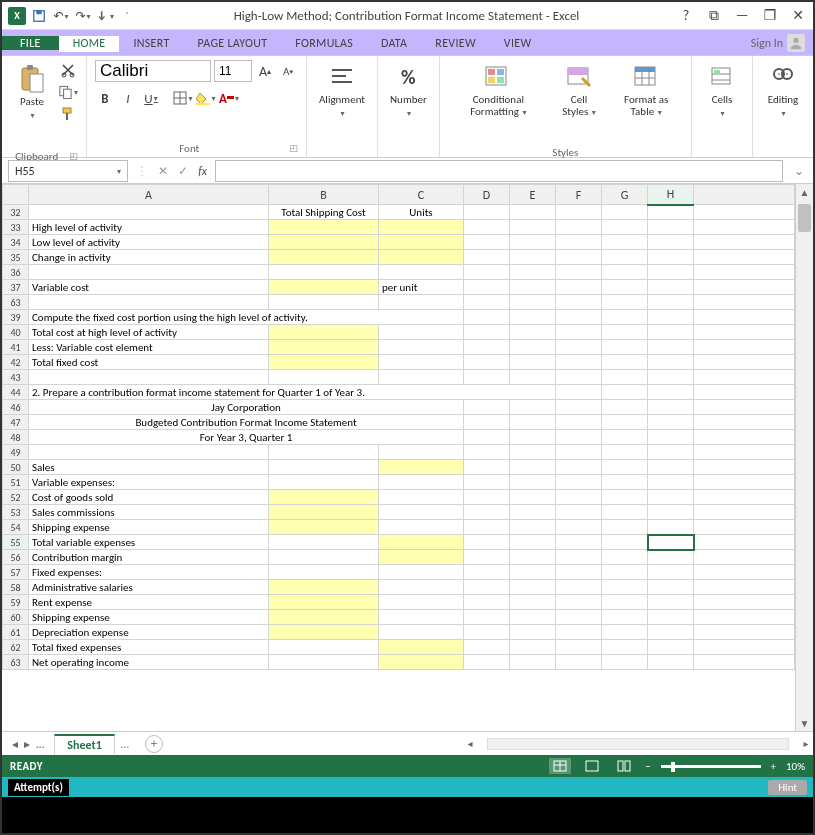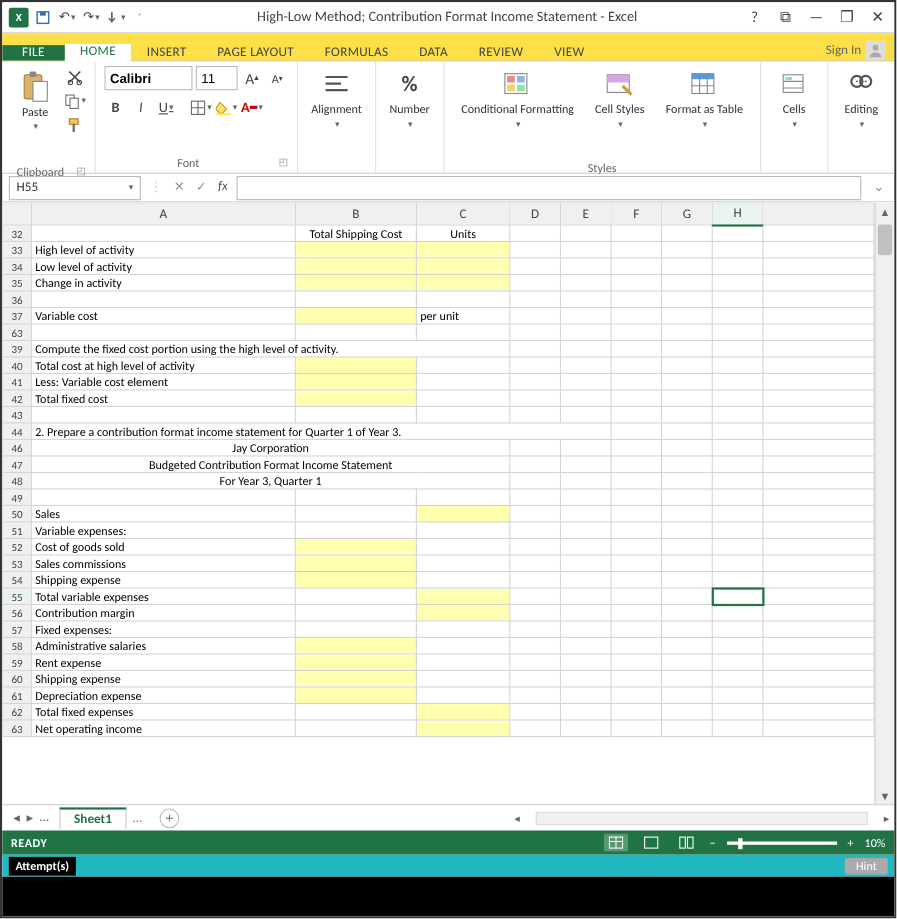--- a/index.html
+++ b/index.html
@@ -9,40 +9,40 @@
   
   .titlebar { height: 28px; background: #fff; display: flex; align-items: center; padding: 0 6px; border-bottom: 1px solid #ddd; }
   .titlebar .qat { display: flex; align-items: center; gap: 4px; }
   .titlebar .excel-icon { width: 18px; height: 18px; background: #217346; color: #fff; font-size: 10px; display: flex; align-items: center; justify-content: center; font-weight: bold; border-radius: 2px; }
   .titlebar .qat-btn { width: 18px; height: 18px; display: flex; align-items: center; justify-content: center; color: #444; cursor: pointer; }
   .titlebar .title { flex: 1; text-align: center; font-size: 13px; color: #444; }
   .titlebar .winbtns { display: flex; align-items: center; gap: 10px; }
   .titlebar .winbtns span { width: 18px; height: 18px; display: flex; align-items: center; justify-content: center; color: #444; cursor: pointer; font-size: 14px; }
 
   
-  .ribbon-tabs { height: 26px; background: #fde047; display: flex; align-items: flex-end; border-bottom: 1px solid #ccc; }
+  .ribbon-tabs { height: 26px; background: #c4b5fd; display: flex; align-items: center; border-bottom: 1px solid #ccc; }
   .ribbon-tabs .tab { padding: 0 14px; display: flex; align-items: center; font-size: 12px; text-transform: uppercase; color: #444; cursor: pointer; letter-spacing: 0.3px; }
   .ribbon-tabs .tab.file { background: #217346; color: #fff; padding: 0 18px; }
   .ribbon-tabs .tab.active { color: #217346; border-bottom: 2px solid #fff; position: relative; top: 1px; background: #fff; }
   .ribbon-tabs .spacer { flex: 1; }
   .ribbon-tabs .signin { padding: 0 8px; display: flex; align-items: center; gap: 4px; color: #666; font-size: 12px; }
   .signin .avatar { width: 18px; height: 18px; background: #ddd; border-radius: 2px; display: flex; align-items: center; justify-content: center; }
 
   
   .ribbon { height: 102px; background: #fff; border-bottom: 1px solid #ccc; display: flex; }
   .rgroup { border-right: 1px solid #e0e0e0; padding: 4px 8px 0 8px; display: flex; flex-direction: column; justify-content: space-between; }
   .rgroup .rlabel { text-align: center; font-size: 11px; color: #666; padding: 2px 0 2px 0; white-space: nowrap; margin-top: 24px; }
   .rgroup .rbody { flex: 1; display: flex; align-items: center; gap: 4px; }
   .bigbtn { display: flex; flex-direction: column; align-items: center; justify-content: center; gap: 2px; min-width: 44px; cursor: pointer; padding: 2px 4px; }
   .bigbtn .bicon { width: 30px; height: 30px; display: flex; align-items: center; justify-content: center; }
   .bigbtn .blabel { font-size: 11px; text-align: center; color: #333; line-height: 1.1; }
   .smallcol { display: flex; flex-direction: column; gap: 2px; }
   .smallbtn { width: 20px; height: 20px; display: flex; align-items: center; justify-content: center; cursor: pointer; }
   .fontrow { display: flex; align-items: center; gap: 3px; }
-  .fontname { width: 80px; height: 22px; border: 1px solid #bbb; font-size: 12px; padding: 0 4px; font-weight: bold; }
+  .fontname { width: 116px; height: 22px; border: 1px solid #bbb; font-size: 17px; padding: 0 4px; }
   .fontsize { width: 38px; height: 22px; border: 1px solid #bbb; font-size: 12px; padding: 0 4px; }
   .fbtn { width: 20px; height: 20px; display: flex; align-items: center; justify-content: center; cursor: pointer; color: #444; font-size: 13px; }
   .fbtn.bold { font-weight: bold; }
   .fbtn.italic { font-style: italic; }
   .fbtn.underline { text-decoration: underline; }
   .dlg-launch { font-size: 9px; color: #888; float: right; margin-left: 6px; cursor: pointer; }
   .dd { font-size: 8px; color: #666; margin-left: 1px; }
 
   
   .fmla { height: 26px; border-bottom: 1px solid #ccc; display: flex; align-items: center; padding: 2px 6px; gap: 8px; }

